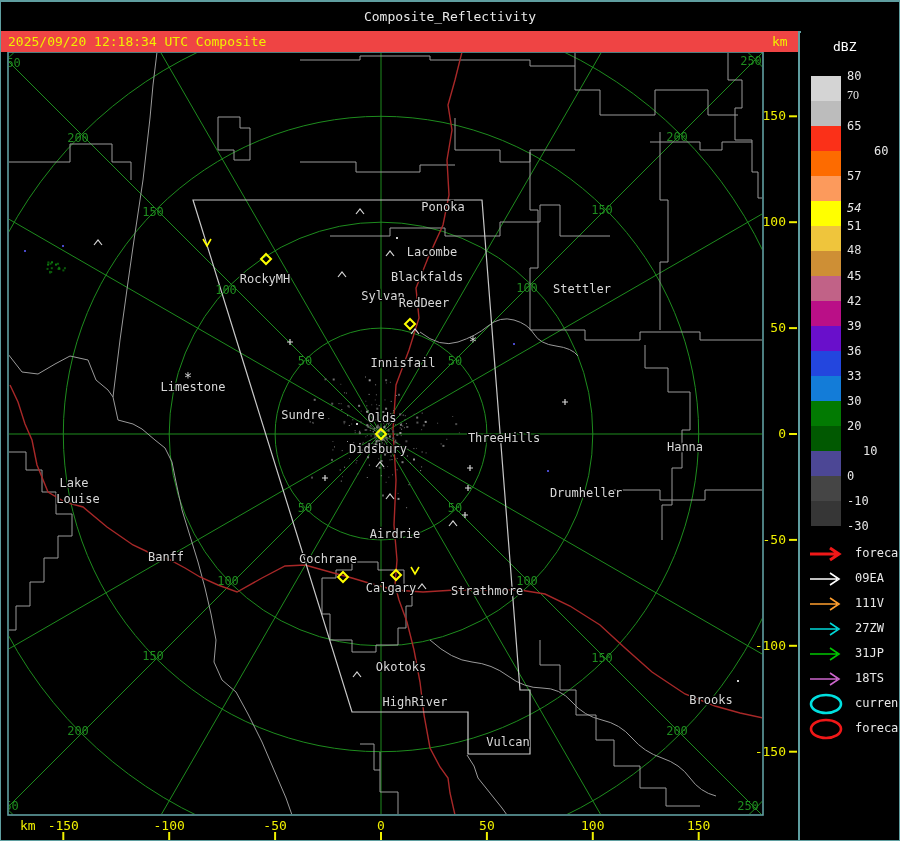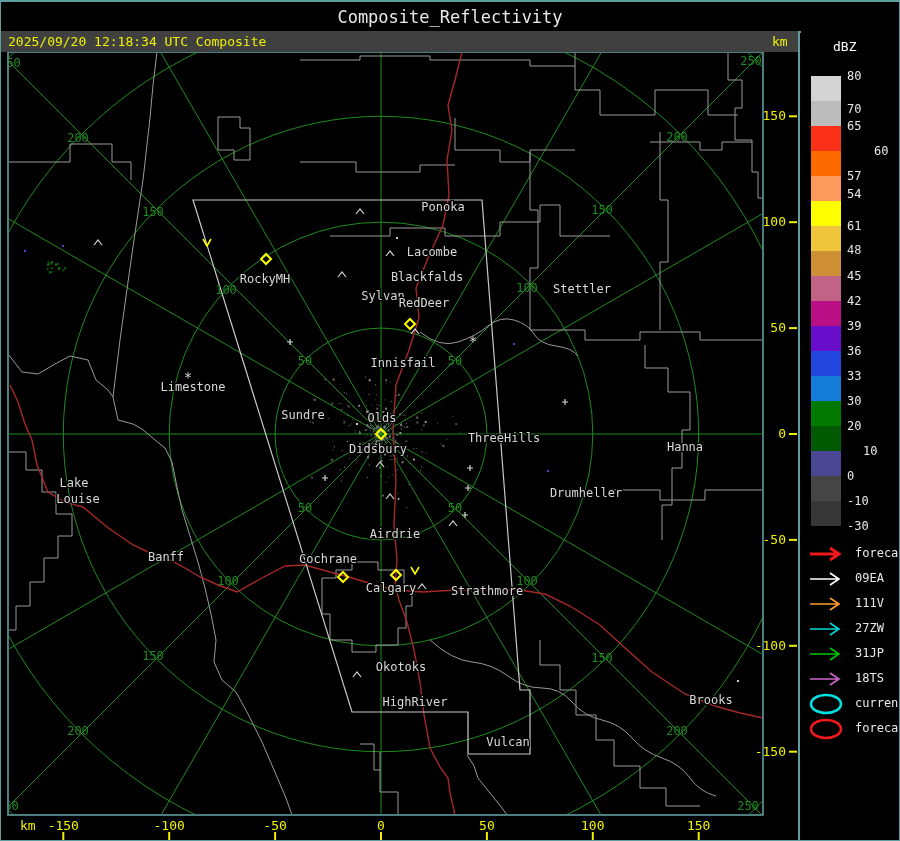--- a/index.html
+++ b/index.html
@@ -2,22 +2,22 @@
 <html><head>
 <meta charset="utf-8">
 <style>
   html,body{margin:0;padding:0;background:#000;}
   #win{position:relative;width:900px;height:841px;background:#000;overflow:hidden;
        font-family:"DejaVu Sans Mono",monospace;}
   #frame{position:absolute;inset:0;border:1px solid #5f9ea0;pointer-events:none;z-index:50;}
   #titlebar{position:absolute;left:0;top:0;width:900px;height:29px;background:#000;
             border-top:2px solid #5f9ea0;border-bottom:2px solid #5f9ea0;
             display:flex;align-items:center;justify-content:center;}
-  #titlebar span{color:#e8e8e8;font-size:17px;letter-spacing:0px;}
-  #datebar{position:absolute;left:0;top:31px;width:800px;height:21px;background:#404040;}
+  #titlebar span{color:#e8e8e8;font-size:13px;letter-spacing:0px;}
+  #datebar{position:absolute;left:0;top:31px;width:800px;height:21px;background:#ef4444;}
   #datetext{position:absolute;left:8px;top:3px;color:#f0f000;font-size:13px;white-space:pre;}
   #km-top{position:absolute;left:772px;top:3px;color:#f0f000;font-size:13px;}
   #vdivider{position:absolute;left:798px;top:31px;width:2px;height:810px;background:#5f9ea0;}
   #map-svg{position:absolute;left:0;top:52px;}
   #rightpanel{position:absolute;left:801px;top:31px;width:99px;height:810px;background:#000;}
   #dbz-title{position:absolute;left:32px;top:8px;color:#ffffff;font-size:13px;}
   .band{position:absolute;left:10px;width:30px;height:25px;}
   .bandlabel{position:absolute;left:46px;color:#e8e8e8;font-size:12px;line-height:14px;}
   .legrow{position:absolute;left:6px;height:22px;}
   .leglabel{position:absolute;left:48px;top:3px;color:#e8e8e8;font-size:12px;white-space:nowrap;}
@@ -540,26 +540,26 @@
       <div class="band" style="top: 270px; background: rgb(186, 15, 135);"></div>
       <div class="band" style="top: 295px; background: rgb(105, 15, 203);"></div>
       <div class="band" style="top: 320px; background: rgb(35, 70, 222);"></div>
       <div class="band" style="top: 345px; background: rgb(19, 124, 216);"></div>
       <div class="band" style="top: 370px; background: rgb(2, 122, 2);"></div>
       <div class="band" style="top: 395px; background: rgb(1, 89, 1);"></div>
       <div class="band" style="top: 420px; background: rgb(76, 71, 149);"></div>
       <div class="band" style="top: 445px; background: rgb(69, 69, 69);"></div>
       <div class="band" style="top: 470px; background: rgb(54, 54, 54);"></div>
       <div class="bandlabel" style="top: 38px;">80</div>
-      <div class="bandlabel" style="top: 71px;">70</div>
+      <div class="bandlabel" style="top: 57px; font-family: Liberation Serif, serif;">70</div>
       <div class="bandlabel" style="top: 88px;">65</div>
       <div class="bandlabel" style="top: 113px; margin-left: 27px;">60</div>
       <div class="bandlabel" style="top: 138px;">57</div>
-      <div class="bandlabel" style="top: 156px;">54</div>
-      <div class="bandlabel" style="top: 188px;">61</div>
+      <div class="bandlabel" style="top: 170px; font-style: italic;">54</div>
+      <div class="bandlabel" style="top: 188px;">51</div>
       <div class="bandlabel" style="top: 213px; font-family: Liberation Mono, monospace;">48</div>
       <div class="bandlabel" style="top: 238px;">45</div>
       <div class="bandlabel" style="top: 263px;">42</div>
       <div class="bandlabel" style="top: 288px;">39</div>
       <div class="bandlabel" style="top: 313px; text-align: right;">36</div>
       <div class="bandlabel" style="top: 338px;">33</div>
       <div class="bandlabel" style="top: 363px;">30</div>
       <div class="bandlabel" style="top: 388px;">20</div>
       <div class="bandlabel" style="top: 413px; margin-left: 16px;">10</div>
       <div class="bandlabel" style="top: 438px;">0</div>

